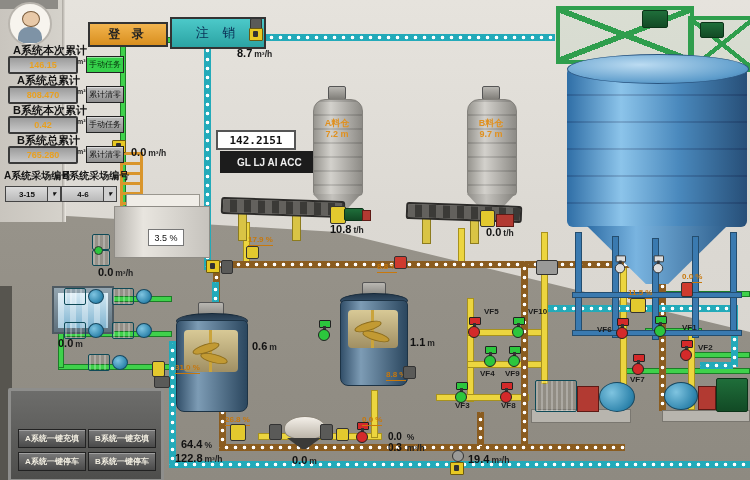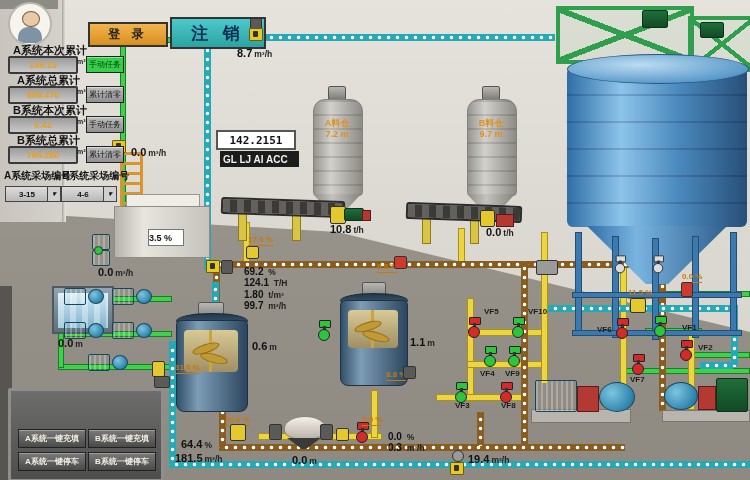--- a/index.html
+++ b/index.html
@@ -55,37 +55,37 @@
   .actbtn.green{background:#35d04a;color:#06330c}
   .actbtn.gray{background:linear-gradient(180deg,#bdbdbd,#8f8f8f);color:#111}
   .select{position:absolute;width:42px;height:14px;background:linear-gradient(180deg,#dcdcdc,#b9b9b9);
     border:1px solid #444;font-size:8px;font-weight:bold;display:flex;align-items:center;justify-content:center}
   .select .arr{position:absolute;right:-13px;top:-1px;width:12px;height:14px;border:1px solid #444;
     background:#cfcfcf;font-size:7px;display:flex;align-items:center;justify-content:center}
   .loginbtn{left:88px;top:22px;width:76px;height:21px;background:linear-gradient(180deg,#f2b44e,#d98f1f);
     border:2px solid #333;color:#222;font-weight:bold;font-size:12px;letter-spacing:4px;
     display:flex;align-items:center;justify-content:center}
   .logoutbtn{left:170px;top:17px;width:92px;height:28px;background:linear-gradient(180deg,#4cc9c9,#2ba3a3);
-    border:2px solid #333;color:#0a2f55;font-weight:bold;font-size:17px;letter-spacing:5px;
+    border:2px solid #333;color:#0a2f55;font-weight:normal;font-size:13px;letter-spacing:5px;
     display:flex;align-items:center;justify-content:center}
   .avatar{left:8px;top:2px;width:40px;height:40px;border-radius:50%;background:#f7f4ee;border:2px solid #b9b5ae;overflow:hidden}
   .avatar .head{position:absolute;left:12px;top:7px;width:16px;height:14px;border-radius:50%;background:#e8c9a8;border:1px solid #7a5c3c}
   .avatar .body{position:absolute;left:8px;top:23px;width:24px;height:16px;border-radius:10px 10px 0 0;background:#7e93a6}
   .okpanel{left:8px;top:388px;width:150px;height:88px;background:linear-gradient(180deg,#6d6d6b,#4e4e4c);
     border:3px solid #8e8e8c;border-radius:2px}
   .oktitle{position:absolute;left:0;top:9px;width:100%;text-align:center;color:#f5f2ea;font-weight:bold;font-size:13px}
   .okbtn{position:absolute;width:66px;height:17px;background:linear-gradient(180deg,#7a7a7a,#4a4a4a);
     border:1px solid #222;box-shadow:inset 0 1px 0 #a0a0a0;color:#f3efe2;font-size:8px;font-weight:bold;
     display:flex;align-items:center;justify-content:center}
   .totbox{left:216px;top:130px;width:76px;height:16px;background:#fff;border:2px solid #555;font-weight:bold;
     font-size:11px;display:flex;align-items:center;justify-content:center;font-family:"DejaVu Sans Mono",monospace}
-  .marquee{left:220px;top:151px;width:76px;height:16px;background:#1c1c1c;color:#efefef;font-weight:bold;
-    font-size:10px;overflow:hidden;display:flex;align-items:center;padding-left:3px}
+  .marquee{left:220px;top:151px;width:76px;height:22px;background:#1c1c1c;color:#efefef;font-weight:bold;
+    font-size:10px;overflow:hidden;display:flex;align-items:center;padding-left:17px}
   .pctbox{left:148px;top:229px;width:34px;height:15px;background:#fff;border:1px solid #777;font-size:9px;
-    font-weight:bold;display:flex;align-items:center;}
+    font-weight:normal;display:flex;align-items:center;justify-content:center}
   .ftx{position:absolute;width:12px;height:11px;background:#e7c923;border:1px solid #6b5a10;border-radius:1px}
   .ftx:after{content:"";position:absolute;left:3px;top:2px;width:5px;height:6px;background:#333;border-radius:1px}
 
   
   .silo{position:absolute;width:48px;height:95px;border-radius:12px 12px 4px 4px;border:1px solid #84827d;
     background-image:repeating-linear-gradient(180deg,rgba(0,0,0,.12) 0 2px,rgba(255,255,255,0) 2px 14px),
       linear-gradient(90deg,#97958f,#d3d1cc 35%,#8d8b86)}
   .silocone{position:absolute;width:48px;height:22px;background:linear-gradient(90deg,#8f8d88,#c4c2bd 40%,#85837e);
     clip-path:polygon(0 0,100% 0,58% 100%,42% 100%)}
   .silolabel{position:absolute;width:48px;text-align:center;color:#e0901e;font-weight:bold;font-size:9px}
@@ -414,33 +414,27 @@
 
   <div class="mv dark" style="left:250px;top:18px;width:10px;height:10px"></div>
   <div class="ftx" style="left:249px;top:28px"></div>
   <span class="t" style="left:237px;top:43px"><span class="v">8.7</span><span class="u">m³/h</span></span>
   <div class="abs totbox">142.2151</div>
   <div class="abs marquee">GL LJ AI ACC</div>
 
   <span class="t" style="left:330px;top:219px"><span class="v">10.8</span><span class="u">t/h</span></span>
   <span class="t" style="left:486px;top:222px"><span class="v">0.0</span><span class="u">t/h</span></span>
 
-  <div class="t" style="left:244px;top:266px;font-size:10px;font-weight:bold">
-    <div><span>69.2</span> <span class="u">%</span></div>
-    <div><span>124.1</span> <span class="u">T/H</span></div>
-    <div><span>1.80</span> <span class="u">t/m³</span></div>
-    <div><span>99.7</span> <span class="u">m³/h</span></div>
-  </div>
   <div class="t" style="left:388px;top:431px;font-size:10px;font-weight:bold">
     <div><span>0.0</span> <span class="u">%</span></div>
     <div><span>0.3</span> <span class="u">m³/h</span></div>
   </div>
 
   <span class="t" style="left:181px;top:434px"><span class="v">64.4</span><span class="u">%</span></span>
-  <span class="t" style="left:175px;top:448px"><span class="v">181.5</span><span class="u">m³/h</span></span>
+  <span class="t" style="left:175px;top:448px"><span class="v">122.8</span><span class="u">m³/h</span></span>
 
   <div class="mv gray" style="left:452px;top:450px;width:10px;height:10px;border-radius:50%"></div>
   <div class="ftx" style="left:450px;top:462px"></div>
   <span class="t" style="left:468px;top:449px"><span class="v">19.4</span><span class="u">m³/h</span></span>
 
   <span class="t pct" style="left:248px;top:236px">17.9 %</span>
   <div class="mv yellow" style="left:246px;top:246px"></div>
   <span class="t pct" style="left:377px;top:263px">8.8 %</span>
   <div class="mv red" style="left:394px;top:256px"></div>
   <span class="t pct" style="left:175px;top:364px">31.0 %</span>

